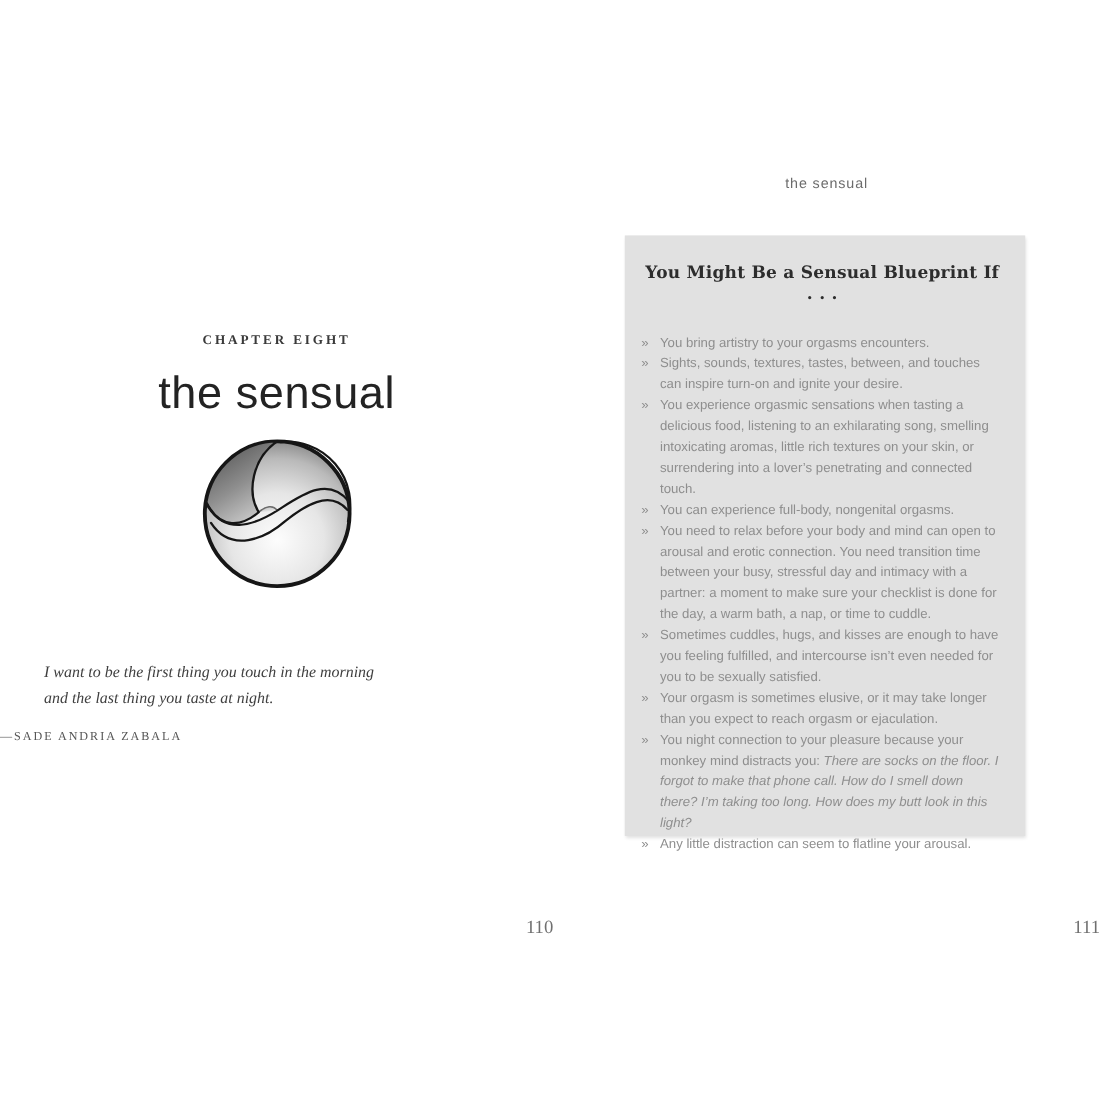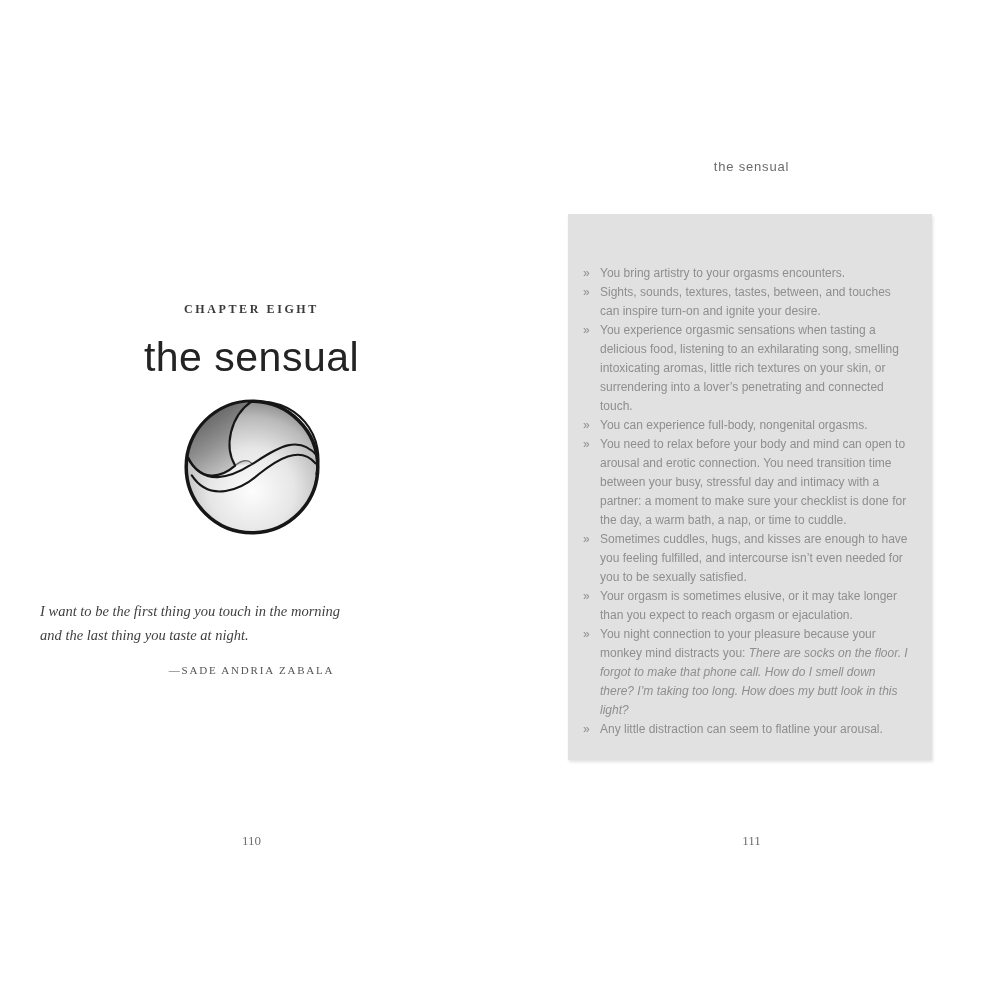--- a/index.html
+++ b/index.html
@@ -22,27 +22,27 @@
     font-size:41px;font-weight:200;color:#232323;letter-spacing:0.5px;
     font-family:"Liberation Sans",sans-serif;
   }
   .logo-wrap{position:absolute;left:182px;top:397px;width:140px;height:140px;}
   .quote{
     position:absolute;top:599px;left:40px;width:423px;text-align:left;
     font-family:"Liberation Serif",serif;font-style:italic;
     font-size:14.5px;line-height:24px;color:#3f3f3f;
   }
   .attribution{
-    position:absolute;top:664px;left:0;width:503px;text-align:center;
+    position:absolute;top:664px;left:0;width:503px;
     font-family:"Liberation Serif",serif;font-size:11px;
     letter-spacing:1.8px;color:#565656;
   }
   .folio{
     position:absolute;font-family:"Liberation Serif",serif;
-    font-size:13px;color:#6f6f6f;text-align:center;
+    font-size:17px;color:#6f6f6f;text-align:right;
   }
   .folio-left{top:833px;left:0;width:503px;}
   .folio-right{top:833px;left:503px;width:497px;}
 
   
   .running-header{
     position:absolute;top:159px;left:503px;width:497px;text-align:center;
     font-size:13px;color:#6b6b6b;letter-spacing:0.8px;
   }
   .blueprint-box{
@@ -111,20 +111,21 @@
 
     <div class="attribution">—SADE ANDRIA ZABALA</div>
 
     <div class="folio folio-left">110</div>
   </section>
 
   <section>
     <div class="running-header">the sensual</div>
 
     <div class="blueprint-box">
+      <h2 class="box-title">You Might Be a Sensual Blueprint If . . .</h2>
 
       <ul class="checklist">
         <li>
           <span class="mk">»</span>
           <span class="tx"><span>You bring artistry to your orgasms encounters.</span><em></em></span>
         </li>
         <li>
           <span class="mk">»</span>
           <span class="tx"><span>Sights, sounds, textures, tastes, between, and touches can inspire turn-on and ignite your desire.</span><em></em></span>
         </li>

